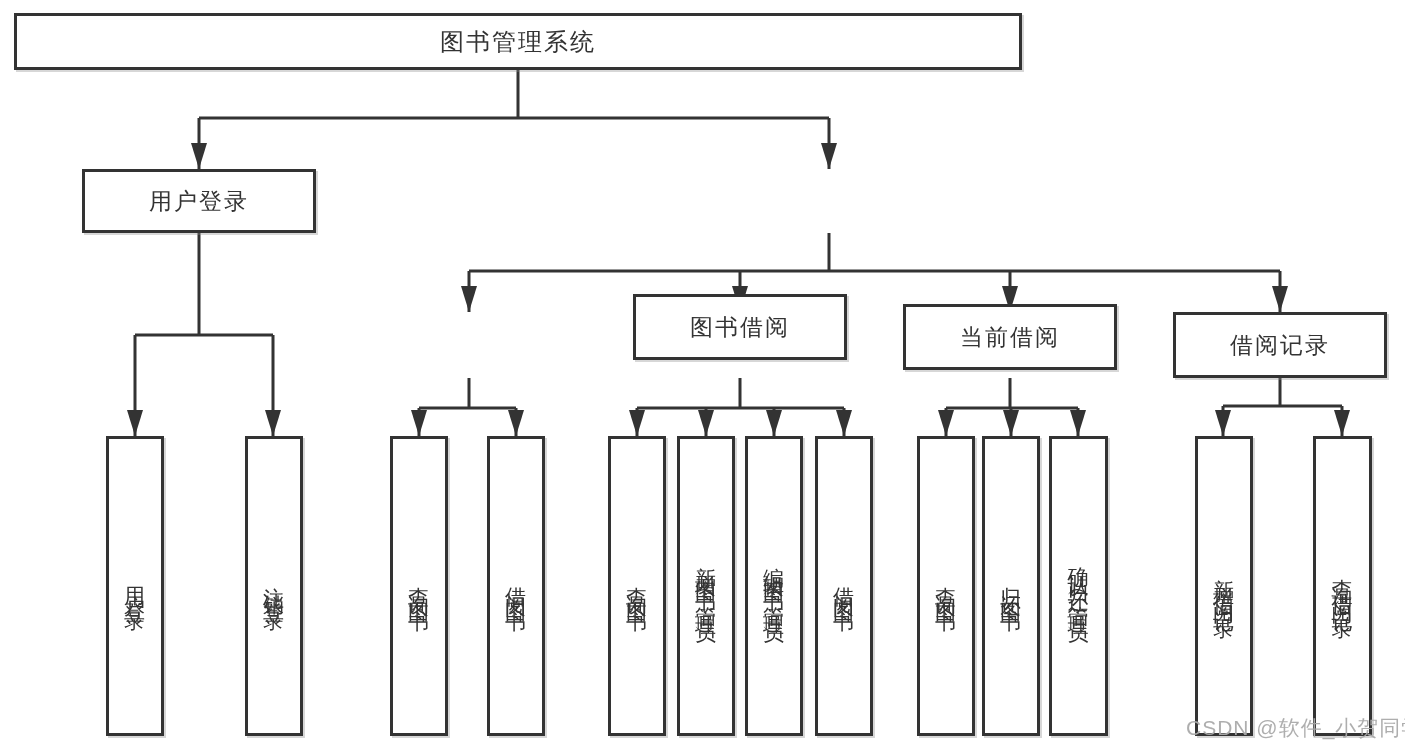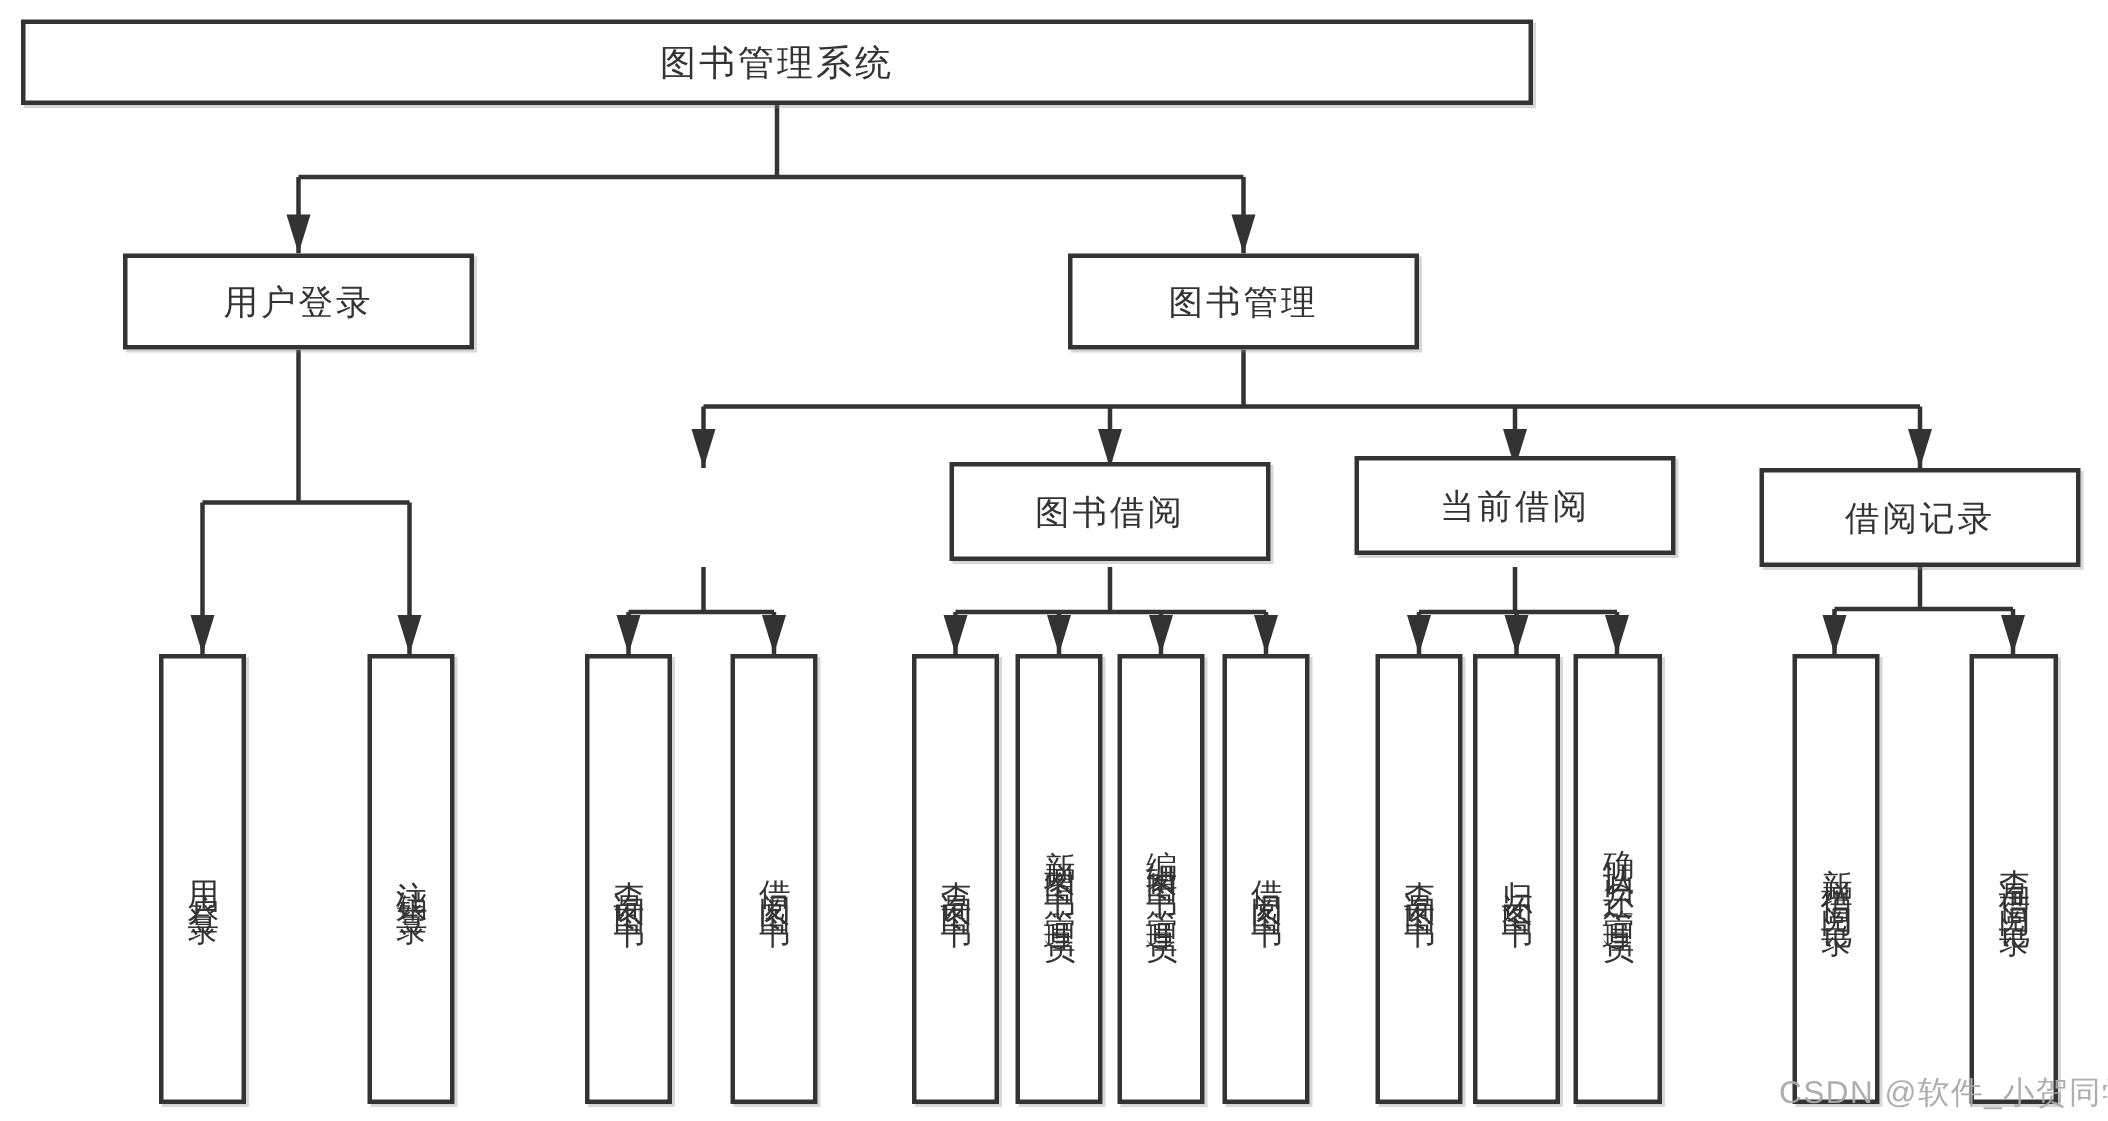--- a/index.html
+++ b/index.html
@@ -107,23 +107,22 @@
     <polygon class="arrow" points="938,410 954,410 946,436"></polygon>
     <polygon class="arrow" points="1003,410 1019,410 1011,436"></polygon>
     <polygon class="arrow" points="1070,410 1086,410 1078,436"></polygon>
     <polygon class="arrow" points="1215,410 1231,410 1223,436"></polygon>
     <polygon class="arrow" points="1334,410 1350,410 1342,436"></polygon>
   </svg>
 
   <div class="box box-h box-root" style="left:14px; top:13px; width:1008px; height:57px;">图书管理系统</div>
 
   <div class="box box-h" style="left:82px; top:169px; width:234px; height:64px;">用户登录</div>
-  <div class="box box-h" style="left:712px; top:169px; width:234px; height:64px;">图书管理</div>
 
-  <div class="box box-h" style="left:633px; top:308px; width:214px; height:66px;">图书借阅</div>
+  <div class="box box-h" style="left:633px; top:294px; width:214px; height:66px;">图书借阅</div>
   <div class="box box-h" style="left:903px; top:304px; width:214px; height:66px;">当前借阅</div>
   <div class="box box-h" style="left:1173px; top:312px; width:214px; height:66px;">借阅记录</div>
 
   <div class="box box-v" style="left:106px; top:436px; width:58px; height:300px;">用户登录</div>
   <div class="box box-v" style="left:245px; top:436px; width:58px; height:300px;">注销登录</div>
 
   <div class="box box-v" style="left:390px; top:436px; width:58px; height:300px;">查询图书</div>
   <div class="box box-v" style="left:487px; top:436px; width:58px; height:300px;">借阅图书</div>
 
   <div class="box box-v" style="left:608px; top:436px; width:58px; height:300px;">查询图书</div>

